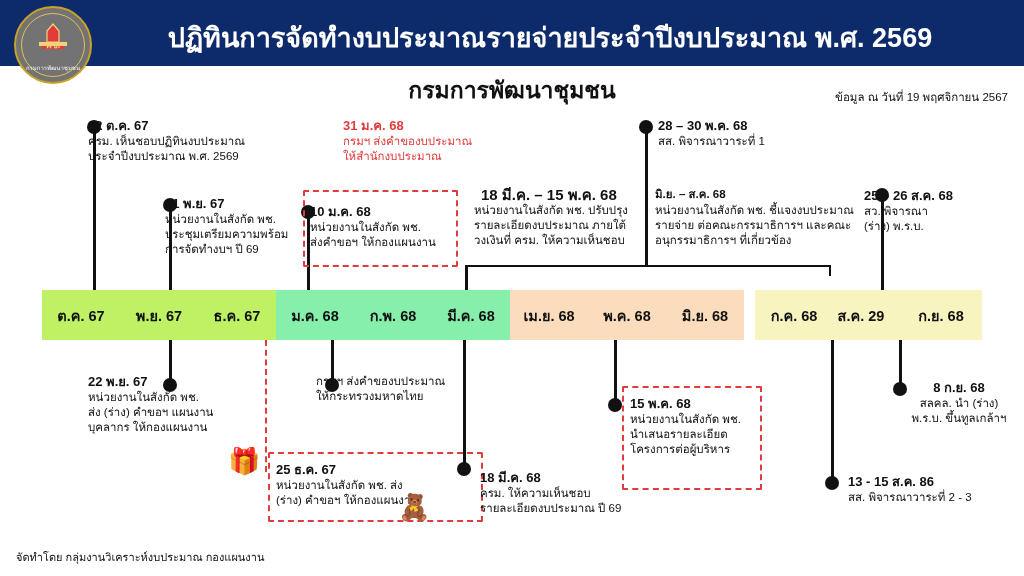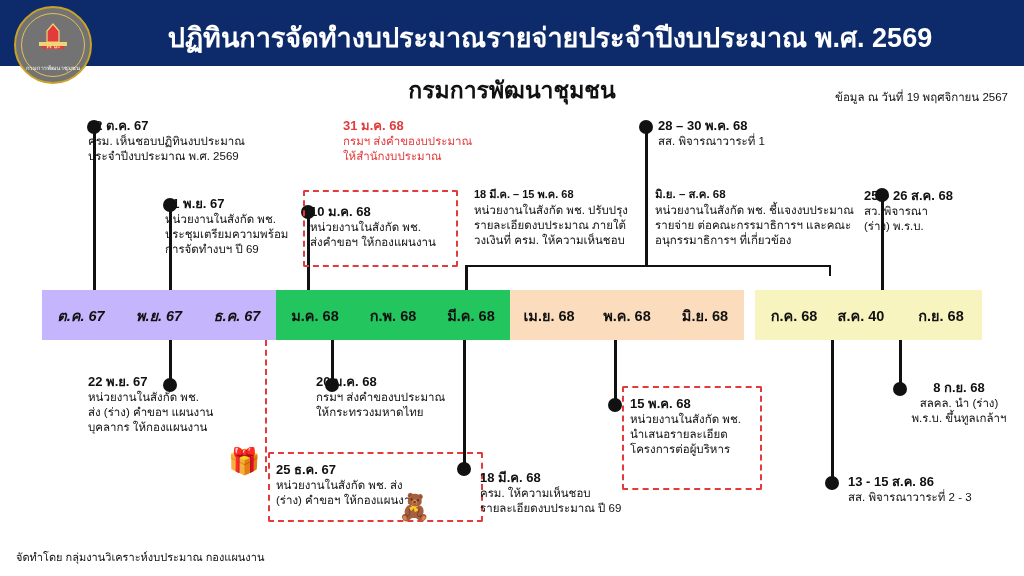--- a/index.html
+++ b/index.html
@@ -60,22 +60,22 @@
     font-size:11px; color:#111111;
   }
 
   
   .bar { position:absolute; left:42px; top:290px; height:50px; width:940px; }
   .seg {
     position:absolute; top:0; height:50px;
     display:flex; align-items:center; justify-content:center;
     font-size:14.5px; font-weight:bold; color:#111;
   }
-  .seg.b1 { background:#c4b5fd;font-style:italic; }
-  .seg.b2 { background:#22c55e; }
+  .seg.b1 { background:#bef264; }
+  .seg.b2 { background:#86efac; }
   .seg.b3 { background:#fbddbe; }
   .seg.b4 { background:#f7f4c0; }
 
   
   .dot {
     position:absolute; width:14px; height:14px; border-radius:50%;
     background:#111111;
   }
   .vline { position:absolute; width:3px; background:#111111; }
   .txt { position:absolute; font-size:11.5px; color:#111111; line-height:15px; }
@@ -120,21 +120,21 @@
   <div class="seg b1" style="left:0px;width:78px;">ต.ค. 67</div>
   <div class="seg b1" style="left:78px;width:78px;">พ.ย. 67</div>
   <div class="seg b1" style="left:156px;width:78px;">ธ.ค. 67</div>
   <div class="seg b2" style="left:234px;width:78px;">ม.ค. 68</div>
   <div class="seg b2" style="left:312px;width:78px;">ก.พ. 68</div>
   <div class="seg b2" style="left:390px;width:78px;">มี.ค. 68</div>
   <div class="seg b3" style="left:468px;width:78px;">เม.ย. 68</div>
   <div class="seg b3" style="left:546px;width:78px;">พ.ค. 68</div>
   <div class="seg b3" style="left:624px;width:78px;">มิ.ย. 68</div>
   <div class="seg b4" style="left:679px;width:78px;margin-left:34px;">ก.ค. 68</div>
-  <div class="seg b4" style="left:780px;width:78px;">ส.ค. 40</div>
+  <div class="seg b4" style="left:780px;width:78px;">ส.ค. 29</div>
   <div class="seg b4" style="left:858px;width:82px;">ก.ย. 68</div>
 </div>
 
 <div class="vline" style="left:93px;top:127px;height:163px;"></div>
 <div class="dot" style="left:87px;top:120px;"></div>
 
 <div class="vline" style="left:169px;top:205px;height:85px;"></div>
 <div class="dot" style="left:163px;top:198px;"></div>
 
 <div class="vline" style="left:307px;top:212px;height:78px;"></div>
@@ -169,21 +169,21 @@
 ส่งคำขอฯ ให้กองแผนงาน</span>
 </div>
 
 <div class="txt red" style="left:343px;top:118px;width:175px;">
   <span class="hd">31 ม.ค. 68</span>
   <span style="white-space:pre-line;">กรมฯ ส่งคำของบประมาณ
 ให้สำนักงบประมาณ</span>
 </div>
 
 <div class="txt" style="left:474px;top:187px;width:175px;">
-  <span class="hd" style="font-size:11px;">18 มี.ค. – 15 พ.ค. 68</span>
+  <span class="hd" style="font-size:15px;margin-left:7px;">18 มี.ค. – 15 พ.ค. 68</span>
   <span style="white-space:pre-line;">หน่วยงานในสังกัด พช. ปรับปรุง
 รายละเอียดงบประมาณ ภายใต้
 วงเงินที่ ครม. ให้ความเห็นชอบ</span>
 </div>
 
 <div class="txt" style="left:658px;top:118px;width:190px;">
   <span class="hd">28 – 30 พ.ค. 68</span>
   <span style="white-space:pre-line;">สส. พิจารณาวาระที่ 1</span>
 </div>
 
@@ -231,21 +231,20 @@
 <div class="dashbox" style="left:268px;top:452px;width:215px;height:70px;"></div>
 <div class="txt" style="left:276px;top:462px;width:200px;">
   <span class="hd">25 ธ.ค. 67</span>
   <span style="white-space:pre-line;">หน่วยงานในสังกัด พช. ส่ง
 (ร่าง) คำขอฯ ให้กองแผนงาน</span>
 </div>
 <div class="deco" style="left:228px;top:448px;">🎁</div>
 <div class="deco" style="left:398px;top:494px;">🧸</div>
 
 <div class="txt" style="left:316px;top:374px;width:190px;">
-  <span class="hd">20 ม.ค. 68</span>
   <span style="white-space:pre-line;">กรมฯ ส่งคำของบประมาณ
 ให้กระทรวงมหาดไทย</span>
 </div>
 
 <div class="txt" style="left:480px;top:470px;width:200px;">
   <span class="hd">18 มี.ค. 68</span>
   <span style="white-space:pre-line;">ครม. ให้ความเห็นชอบ
 รายละเอียดงบประมาณ ปี 69</span>
 </div>
 

